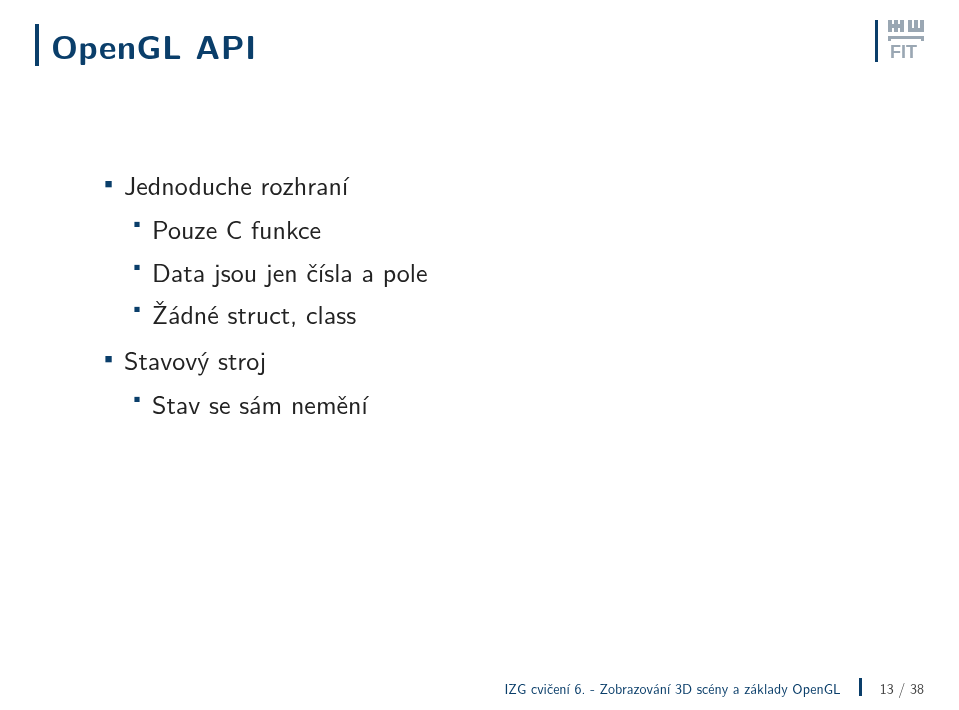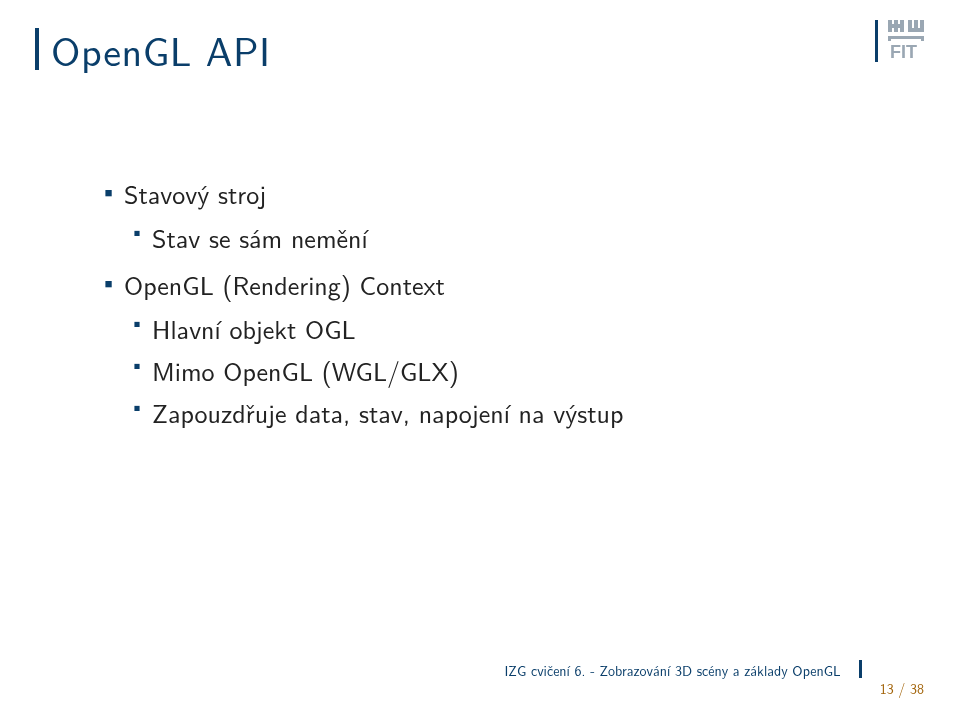--- a/index.html
+++ b/index.html
@@ -26,23 +26,23 @@
     display: flex;
     align-items: center;
   }
   .title-bar {
     width: 4px;
     height: 42px;
     background: #0a3e6a;
     margin-right: 12px;
   }
   .title-text {
-    font-size: 40px;
+    font-size: 34px;
     color: #0a3e6a;
-    font-weight: 400;
+    font-weight: 700;
     letter-spacing: 0.5px;
   }
   .logo-block {
     display: flex;
     align-items: flex-start;
     text-align: right;
   }
   .logo-bar {
     width: 3px;
     height: 42px;
@@ -107,22 +107,21 @@
   .footer-text {
     margin-right: 18px;
   }
   .footer-divider {
     width: 3px;
     height: 18px;
     background: #0a3e6a;
     margin-right: 18px;
   }
   .footer-page {
-    color: #a16207;
-    margin-top: 18px;
+    color: #404040;
   }
 </style>
 </head>
 <body>
 
 <div class="header">
   <div class="title-block">
     <div class="title-bar"></div>
     <div class="title-text">OpenGL API</div>
   </div>
@@ -141,31 +140,31 @@
       <rect x="0" y="16" width="3" height="5" fill="#9aa7b3"></rect>
       <rect x="33" y="16" width="3" height="5" fill="#9aa7b3"></rect>
       <text x="2" y="38" font-size="18" font-family="sans-serif" fill="#9aa7b3" font-weight="600">FIT</text>
     </svg>
   </div>
 </div>
 
 <div class="content">
   <ul class="bullet-list">
     <li>
+      <span>Jednoduche rozhraní</span>
+      <ul class="sub-list">
+        <li>Pouze C funkce</li>
+        <li>Data jsou jen čísla a pole</li>
+        <li>Žádné struct, class</li>
+      </ul>
+    </li>
+    <li>
       <span>Stavový stroj</span>
       <ul class="sub-list">
         <li>Stav se sám nemění</li>
-      </ul>
-    </li>
-    <li>
-      <span>OpenGL (Rendering) Context</span>
-      <ul class="sub-list">
-        <li>Hlavní objekt OGL</li>
-        <li>Mimo OpenGL (WGL/GLX)</li>
-        <li>Zapouzdřuje data, stav, napojení na výstup</li>
       </ul>
     </li>
   </ul>
 </div>
 
 <div class="footer">
   <span class="footer-text">IZG cvičení 6. - Zobrazování 3D scény a základy OpenGL</span>
   <div class="footer-divider"></div>
   <span class="footer-page">13 / 38</span>
 </div>

